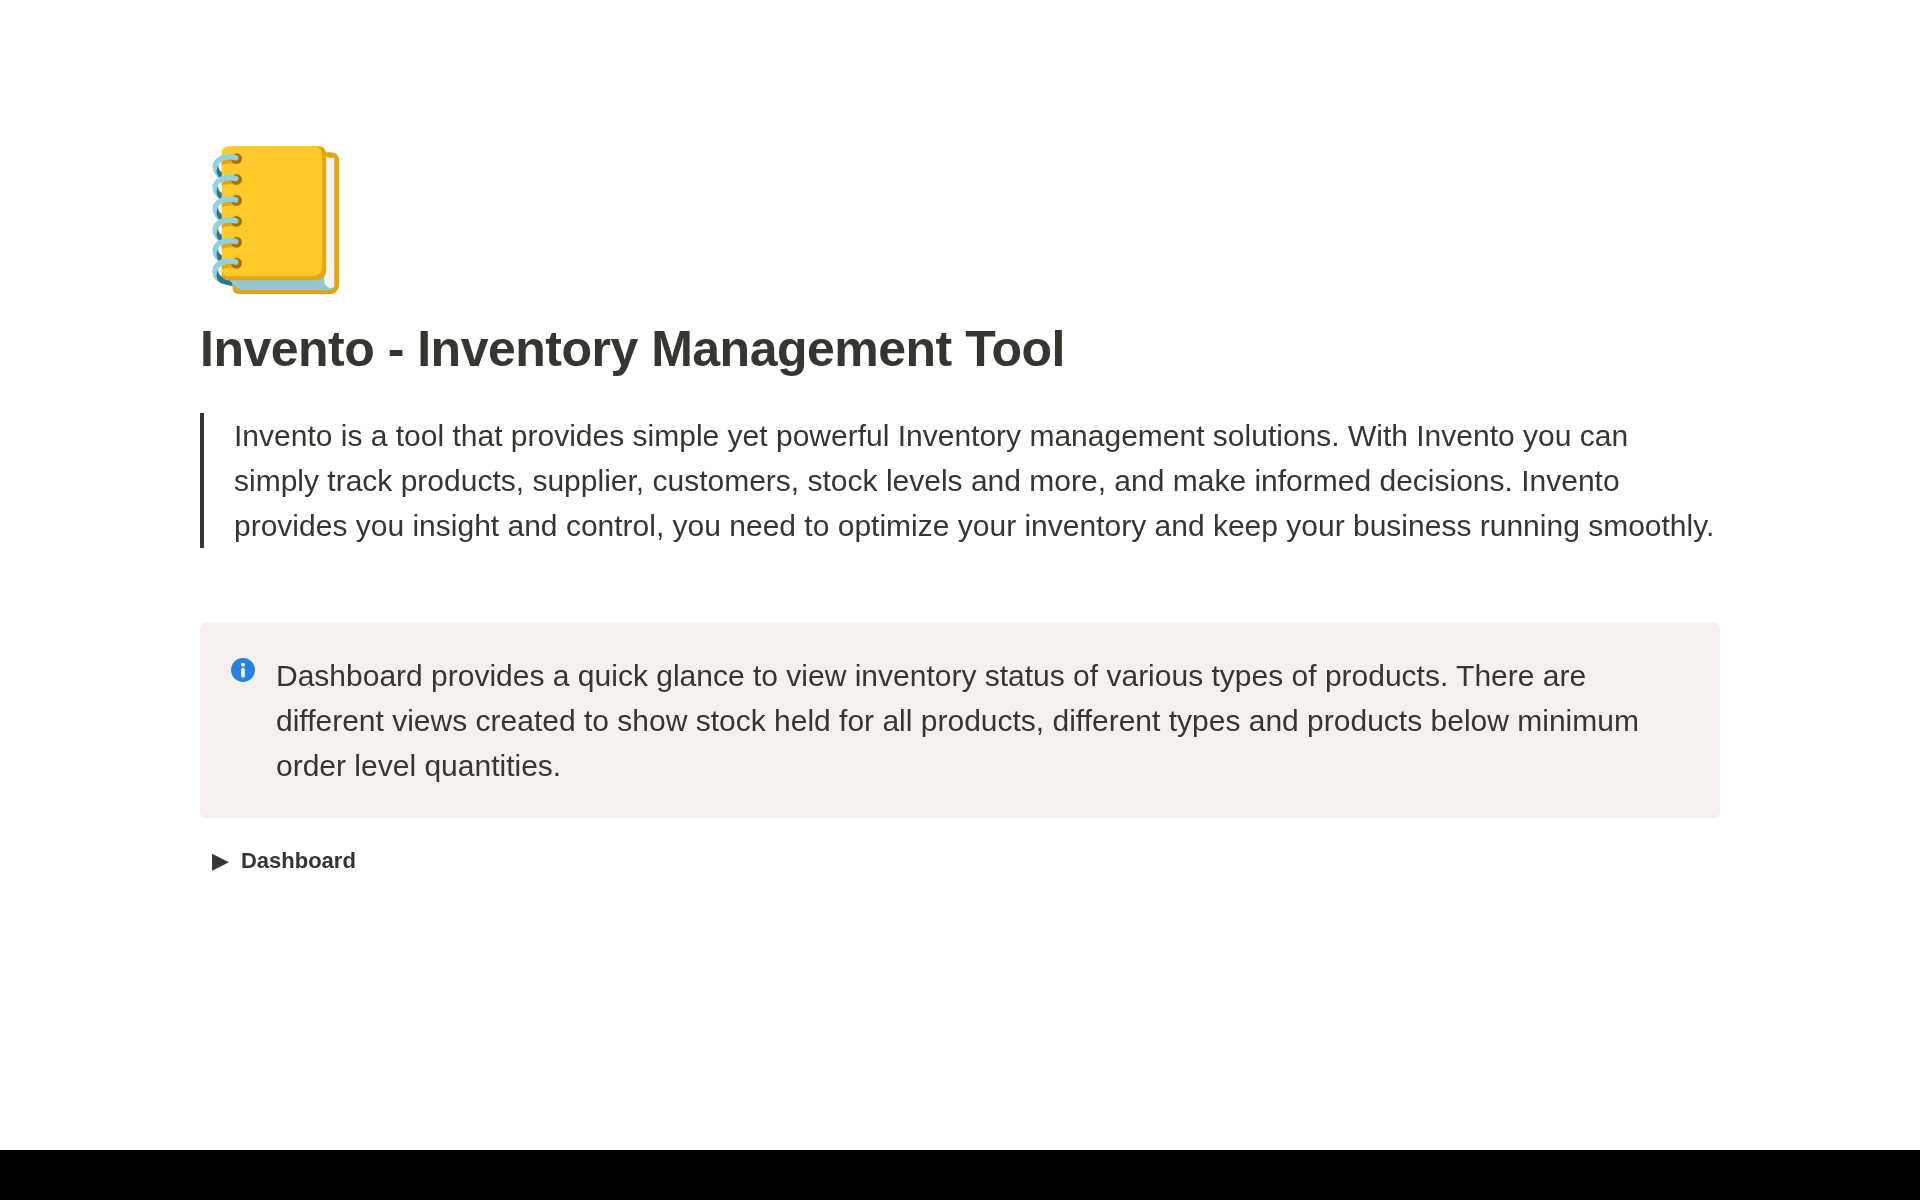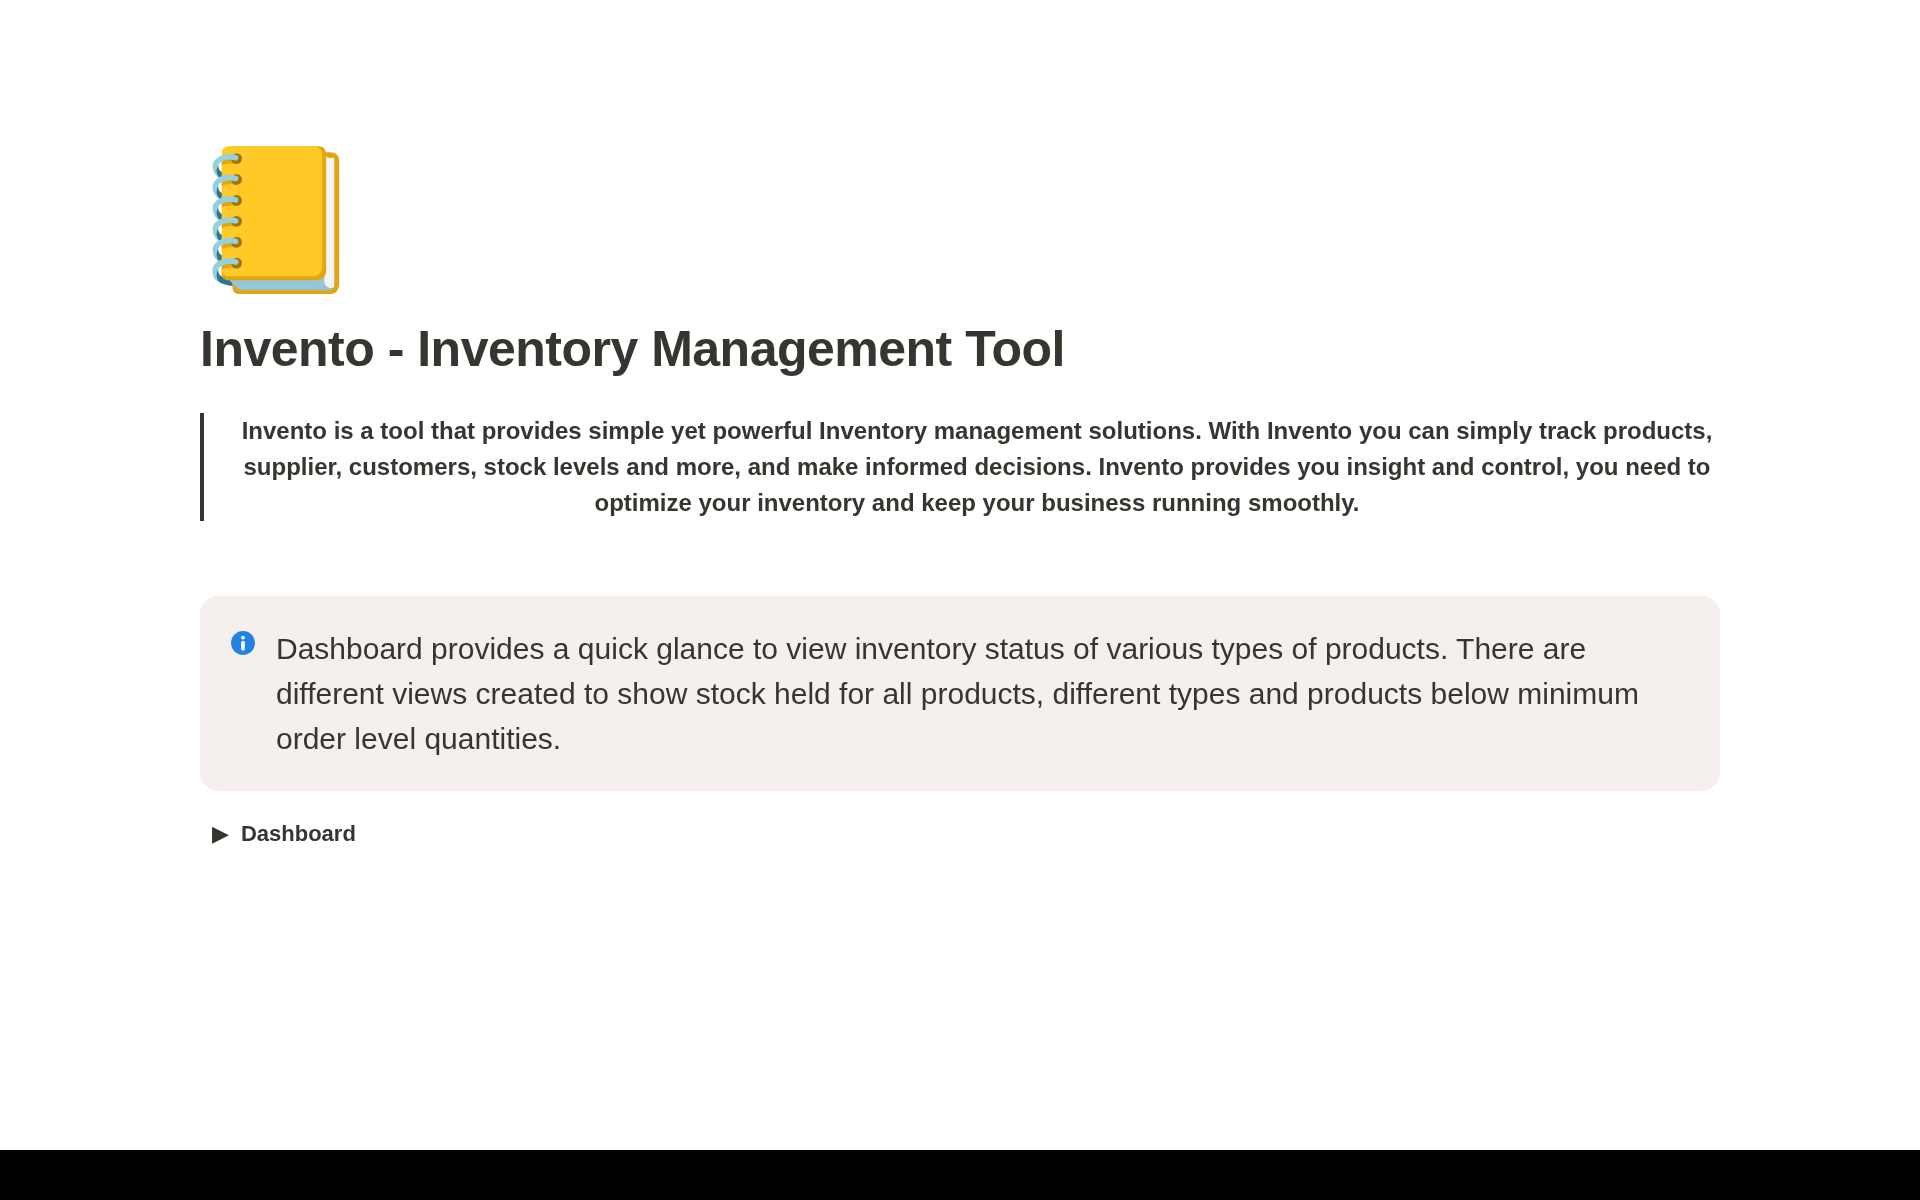--- a/index.html
+++ b/index.html
@@ -31,29 +31,28 @@
     color: #37352f;
     margin-bottom: 35px;
     letter-spacing: -0.5px;
   }
   .quote-block {
     border-left: 4px solid #37352f;
     padding-left: 30px;
     margin-bottom: 75px;
   }
   .quote-text {
-    font-size: 24px;
+    font-size: 30px;
     line-height: 1.5;
     color: #37352f;
-    font-weight: 700;
-    text-align: center;
+    font-weight: 400;
   }
   .callout {
     background: #f5efee;
-    border-radius: 18px;
+    border-radius: 6px;
     padding: 30px 30px;
     display: flex;
     align-items: flex-start;
     gap: 20px;
     margin-bottom: 30px;
   }
   .callout-icon {
     flex-shrink: 0;
     margin-top: 4px;
   }

